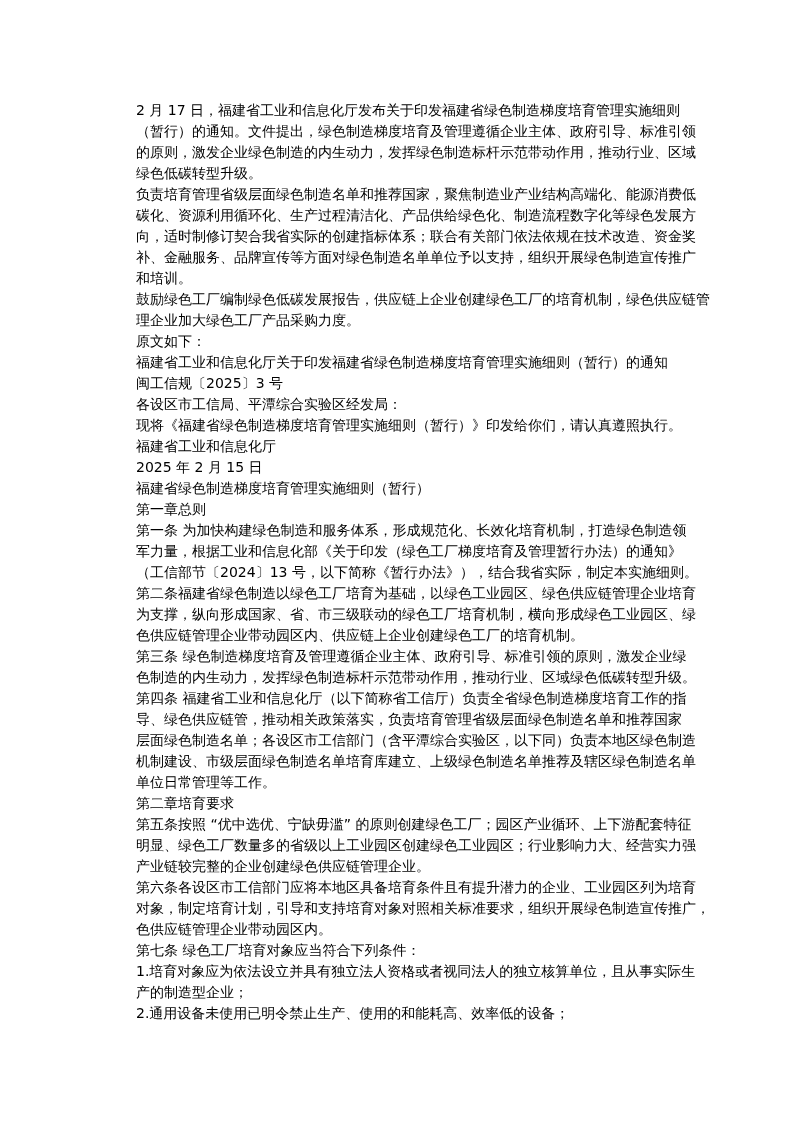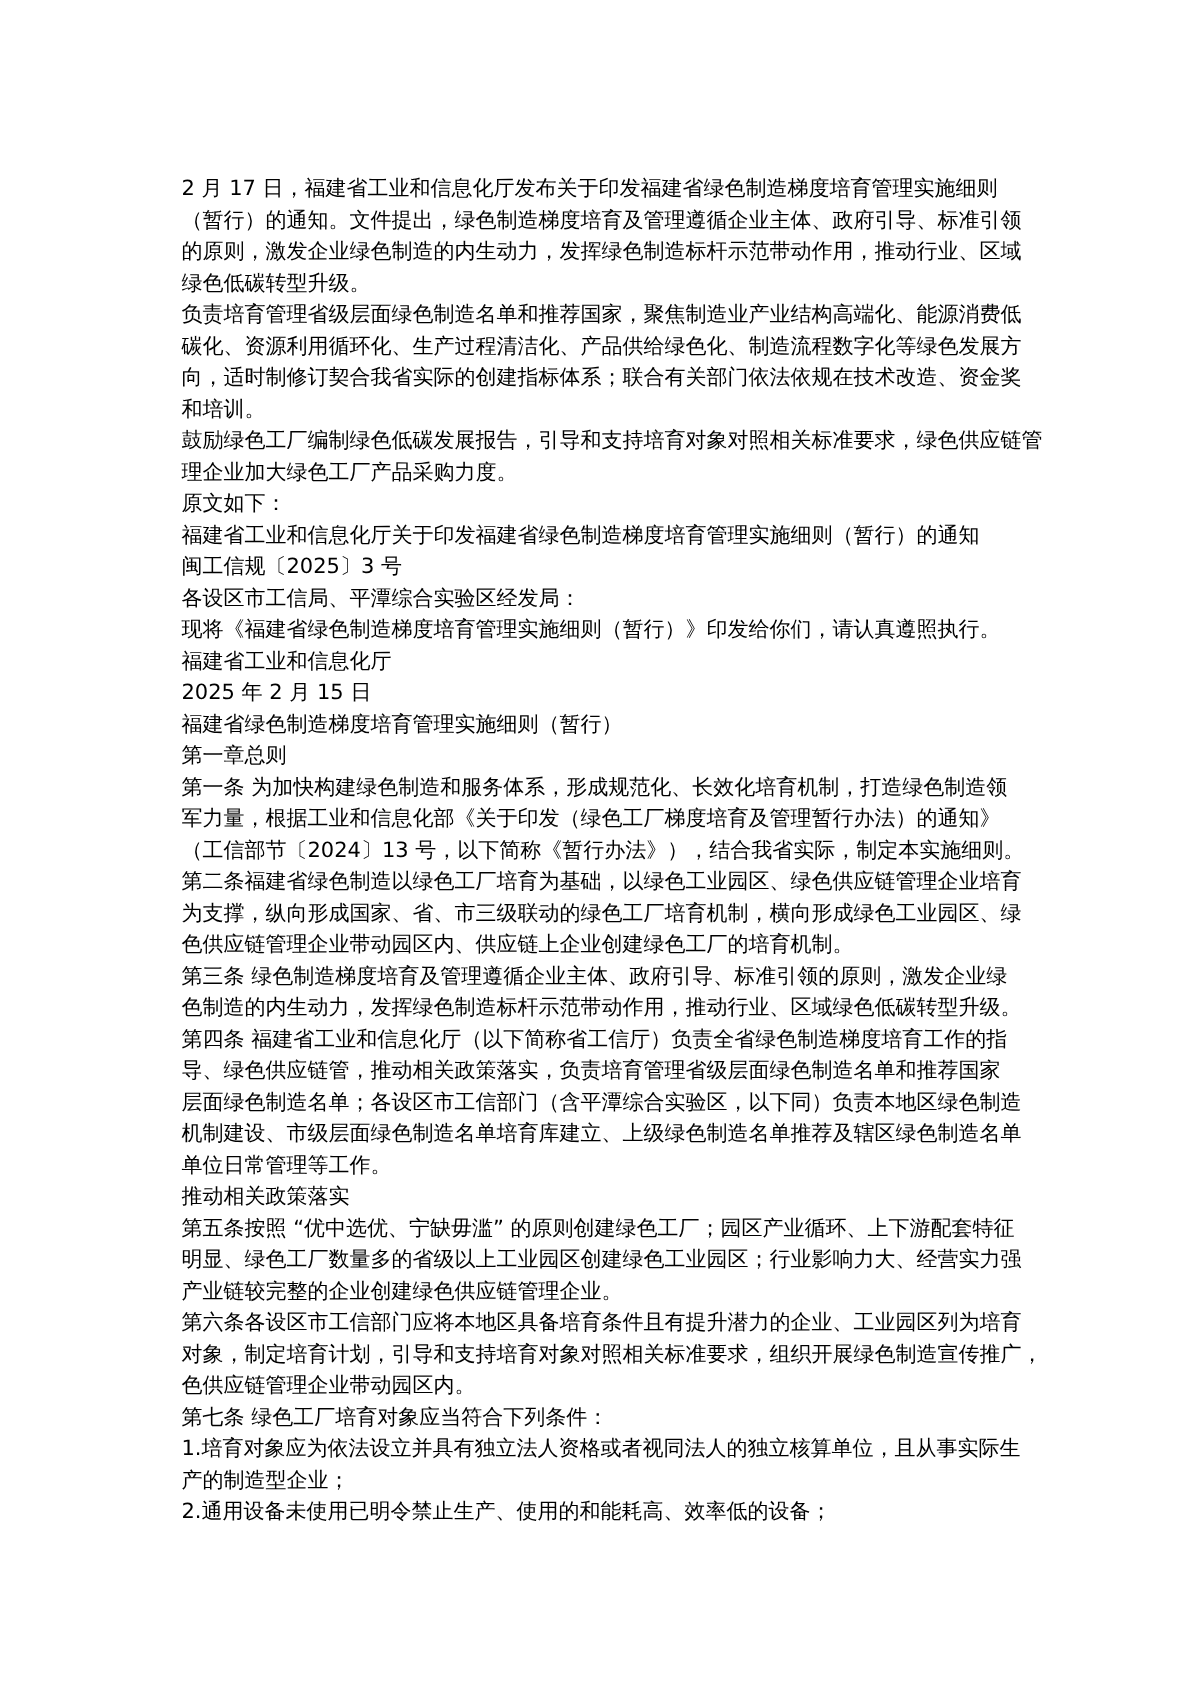--- a/index.html
+++ b/index.html
@@ -10,24 +10,23 @@
   .page {
     position: relative;
     width: 793px;
     height: 1122px;
     background: #ffffff;
     overflow: hidden;
     font-family: "DejaVu Sans", "Liberation Sans", sans-serif;
   }
   .doc-body {
     position: absolute;
-    left: 121px;
+    left: 136px;
     top: 100px;
     width: 565px;
-    margin-top: 16px;
   }
   .doc-line {
     font-size: 14px;
     line-height: 21px;
     color: #000000;
     white-space: nowrap;
     font-weight: 400;
     letter-spacing: 0;
   }
   .doc-line.bold {
@@ -39,22 +38,23 @@
 
 <div class="page">
   <div class="doc-body">
       <div class="doc-line">2 月 17 日，福建省工业和信息化厅发布关于印发福建省绿色制造梯度培育管理实施细则</div>
       <div class="doc-line">（暂行）的通知。文件提出，绿色制造梯度培育及管理遵循企业主体、政府引导、标准引领</div>
       <div class="doc-line">的原则，激发企业绿色制造的内生动力，发挥绿色制造标杆示范带动作用，推动行业、区域</div>
       <div class="doc-line">绿色低碳转型升级。</div>
       <div class="doc-line">负责培育管理省级层面绿色制造名单和推荐国家，聚焦制造业产业结构高端化、能源消费低</div>
       <div class="doc-line">碳化、资源利用循环化、生产过程清洁化、产品供给绿色化、制造流程数字化等绿色发展方</div>
       <div class="doc-line">向，适时制修订契合我省实际的创建指标体系；联合有关部门依法依规在技术改造、资金奖</div>
+      <div class="doc-line">补、金融服务、品牌宣传等方面对绿色制造名单单位予以支持，组织开展绿色制造宣传推广</div>
       <div class="doc-line">和培训。</div>
-      <div class="doc-line">鼓励绿色工厂编制绿色低碳发展报告，引导和支持培育对象对照相关标准要求，绿色供应链管</div>
+      <div class="doc-line">鼓励绿色工厂编制绿色低碳发展报告，供应链上企业创建绿色工厂的培育机制，绿色供应链管</div>
       <div class="doc-line">理企业加大绿色工厂产品采购力度。</div>
       <div class="doc-line">原文如下：</div>
       <div class="doc-line bold">福建省工业和信息化厅关于印发福建省绿色制造梯度培育管理实施细则（暂行）的通知</div>
       <div class="doc-line bold">闽工信规〔2025〕3 号</div>
       <div class="doc-line">各设区市工信局、平潭综合实验区经发局：</div>
       <div class="doc-line">现将《福建省绿色制造梯度培育管理实施细则（暂行）》印发给你们，请认真遵照执行。</div>
       <div class="doc-line">福建省工业和信息化厅</div>
       <div class="doc-line">2025 年 2 月 15 日</div>
       <div class="doc-line bold">福建省绿色制造梯度培育管理实施细则（暂行）</div>
       <div class="doc-line">第一章总则</div>
@@ -64,21 +64,21 @@
       <div class="doc-line">第二条福建省绿色制造以绿色工厂培育为基础，以绿色工业园区、绿色供应链管理企业培育</div>
       <div class="doc-line">为支撑，纵向形成国家、省、市三级联动的绿色工厂培育机制，横向形成绿色工业园区、绿</div>
       <div class="doc-line">色供应链管理企业带动园区内、供应链上企业创建绿色工厂的培育机制。</div>
       <div class="doc-line">第三条 绿色制造梯度培育及管理遵循企业主体、政府引导、标准引领的原则，激发企业绿</div>
       <div class="doc-line">色制造的内生动力，发挥绿色制造标杆示范带动作用，推动行业、区域绿色低碳转型升级。</div>
       <div class="doc-line">第四条 福建省工业和信息化厅（以下简称省工信厅）负责全省绿色制造梯度培育工作的指</div>
       <div class="doc-line">导、绿色供应链管，推动相关政策落实，负责培育管理省级层面绿色制造名单和推荐国家</div>
       <div class="doc-line">层面绿色制造名单；各设区市工信部门（含平潭综合实验区，以下同）负责本地区绿色制造</div>
       <div class="doc-line">机制建设、市级层面绿色制造名单培育库建立、上级绿色制造名单推荐及辖区绿色制造名单</div>
       <div class="doc-line">单位日常管理等工作。</div>
-      <div class="doc-line">推动相关政策落实</div>
+      <div class="doc-line">第二章培育要求</div>
       <div class="doc-line">第五条按照 “优中选优、宁缺毋滥” 的原则创建绿色工厂；园区产业循环、上下游配套特征</div>
       <div class="doc-line">明显、绿色工厂数量多的省级以上工业园区创建绿色工业园区；行业影响力大、经营实力强</div>
       <div class="doc-line">产业链较完整的企业创建绿色供应链管理企业。</div>
       <div class="doc-line">第六条各设区市工信部门应将本地区具备培育条件且有提升潜力的企业、工业园区列为培育</div>
       <div class="doc-line">对象，制定培育计划，引导和支持培育对象对照相关标准要求，组织开展绿色制造宣传推广，</div>
       <div class="doc-line">色供应链管理企业带动园区内。</div>
       <div class="doc-line">第七条 绿色工厂培育对象应当符合下列条件：</div>
       <div class="doc-line">1.培育对象应为依法设立并具有独立法人资格或者视同法人的独立核算单位，且从事实际生</div>
       <div class="doc-line">产的制造型企业；</div>
       <div class="doc-line">2.通用设备未使用已明令禁止生产、使用的和能耗高、效率低的设备；</div>

